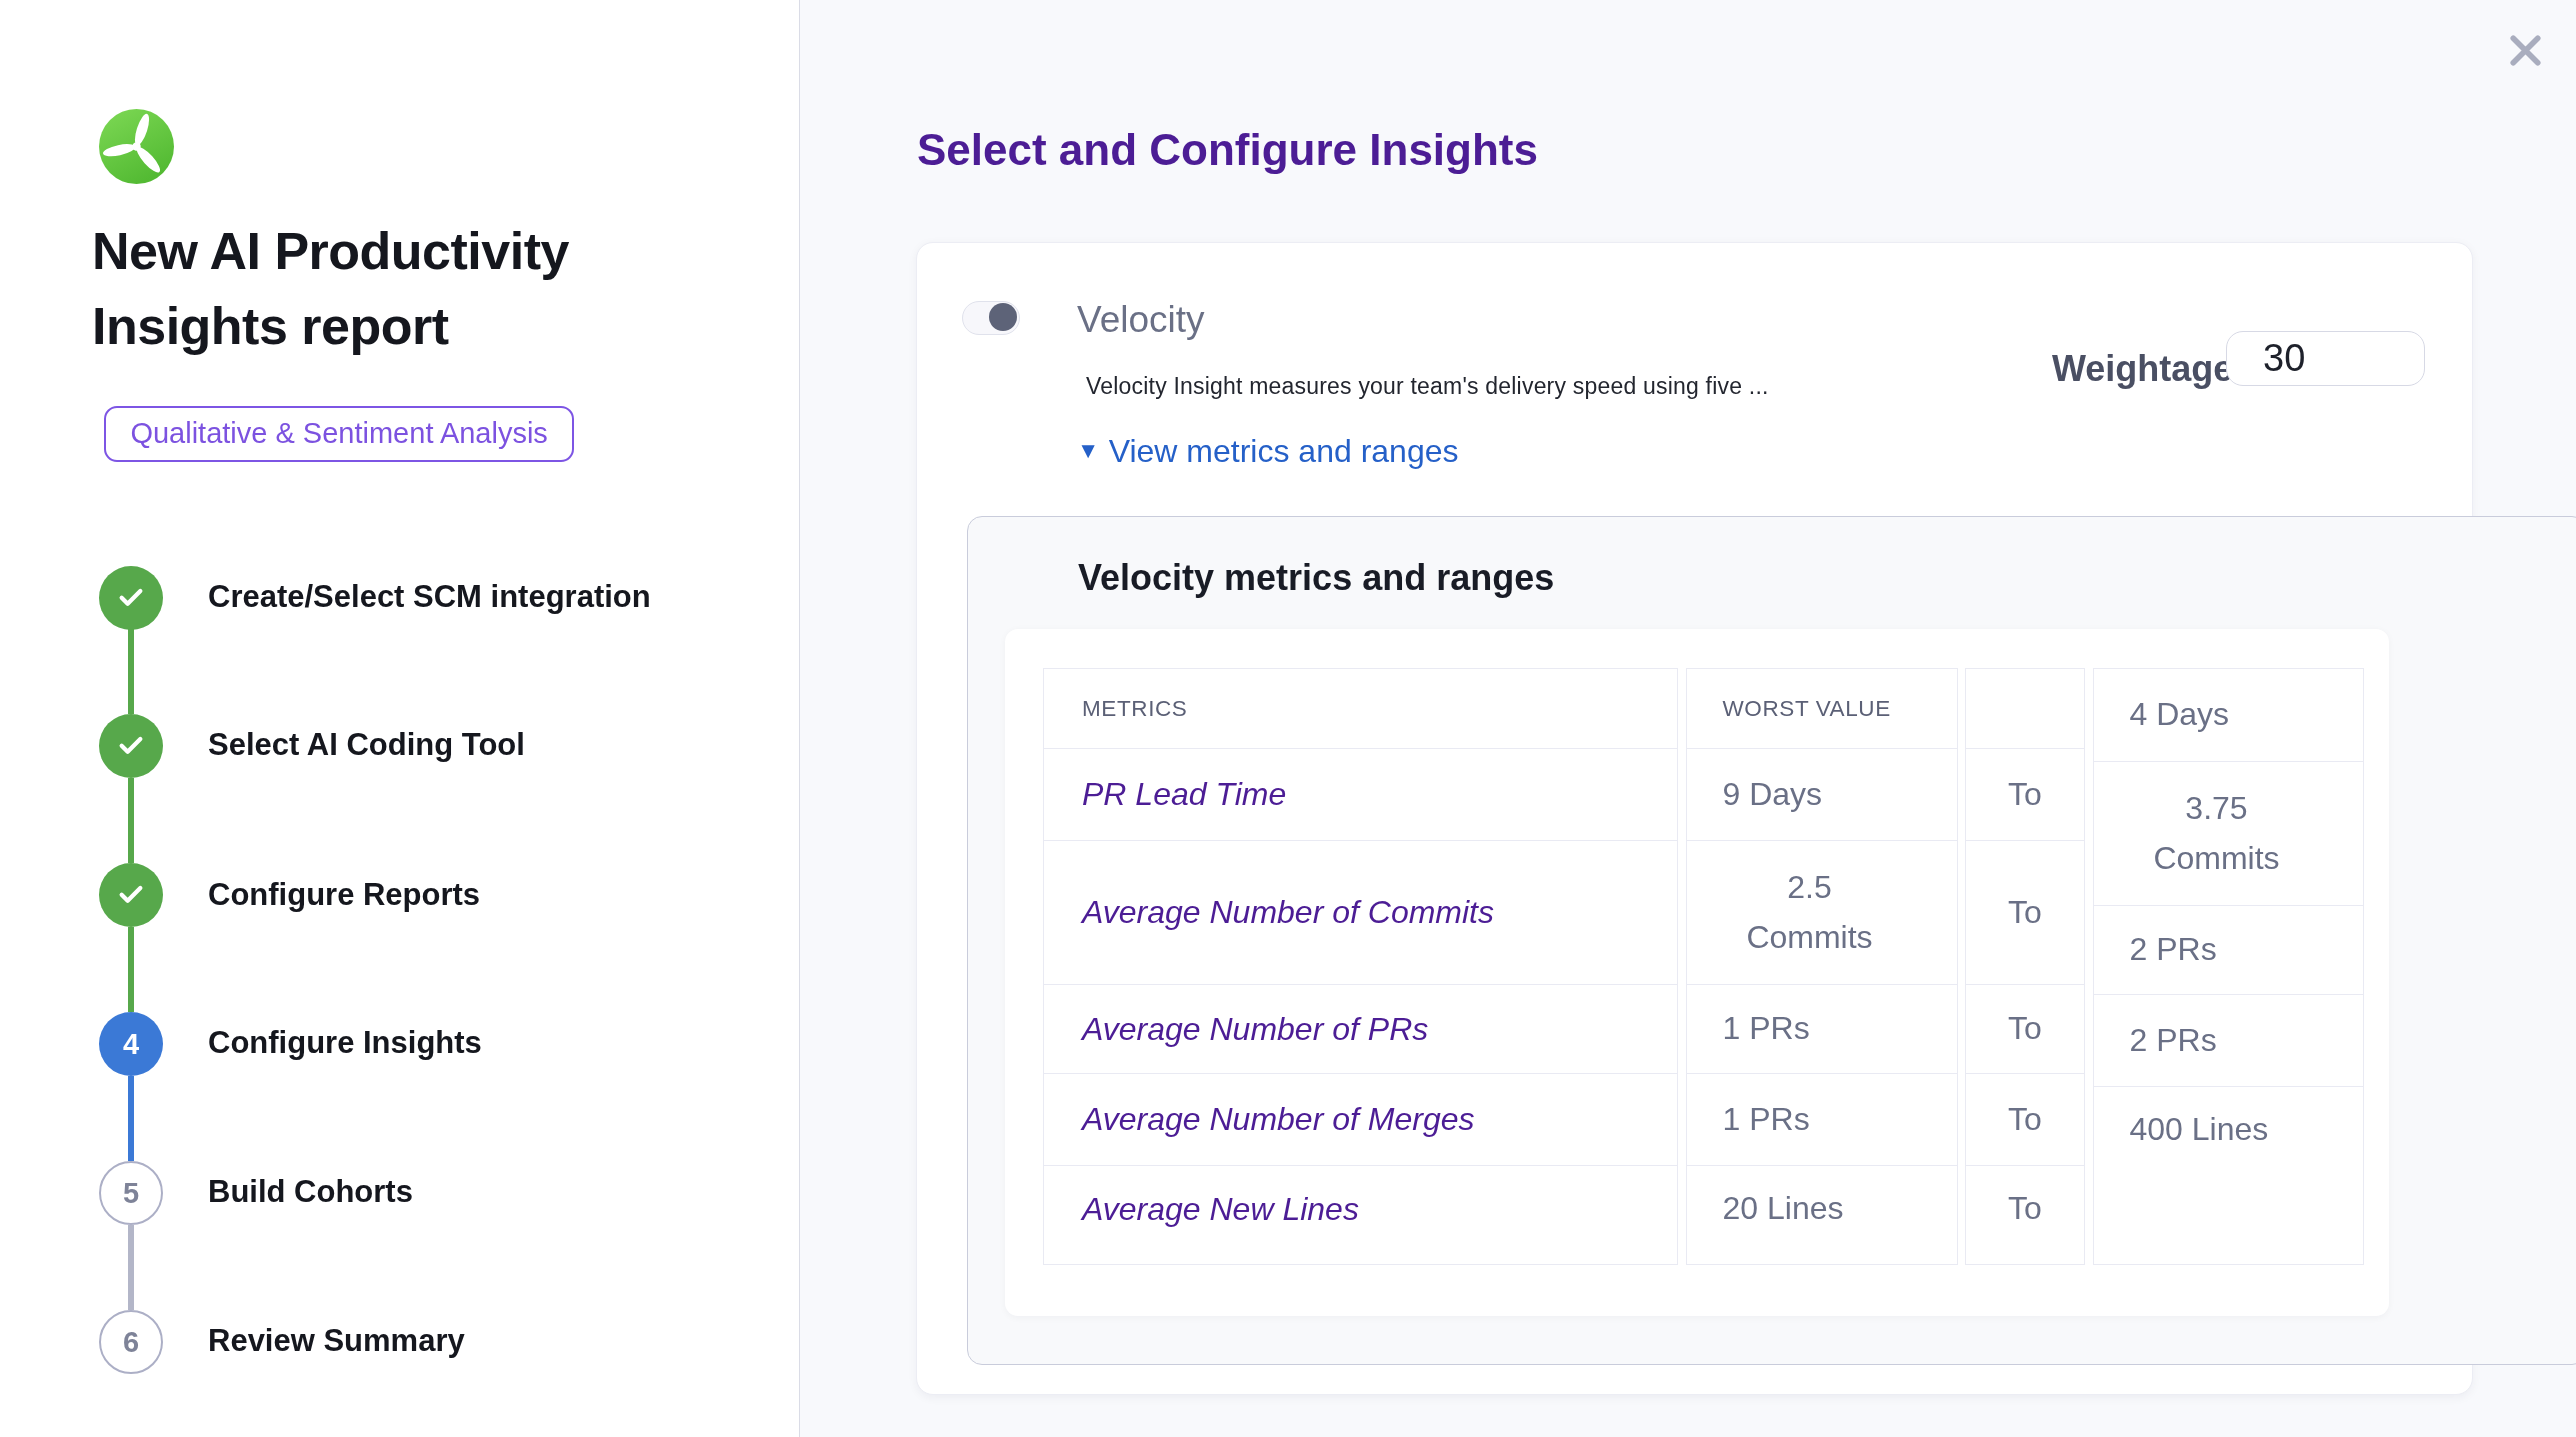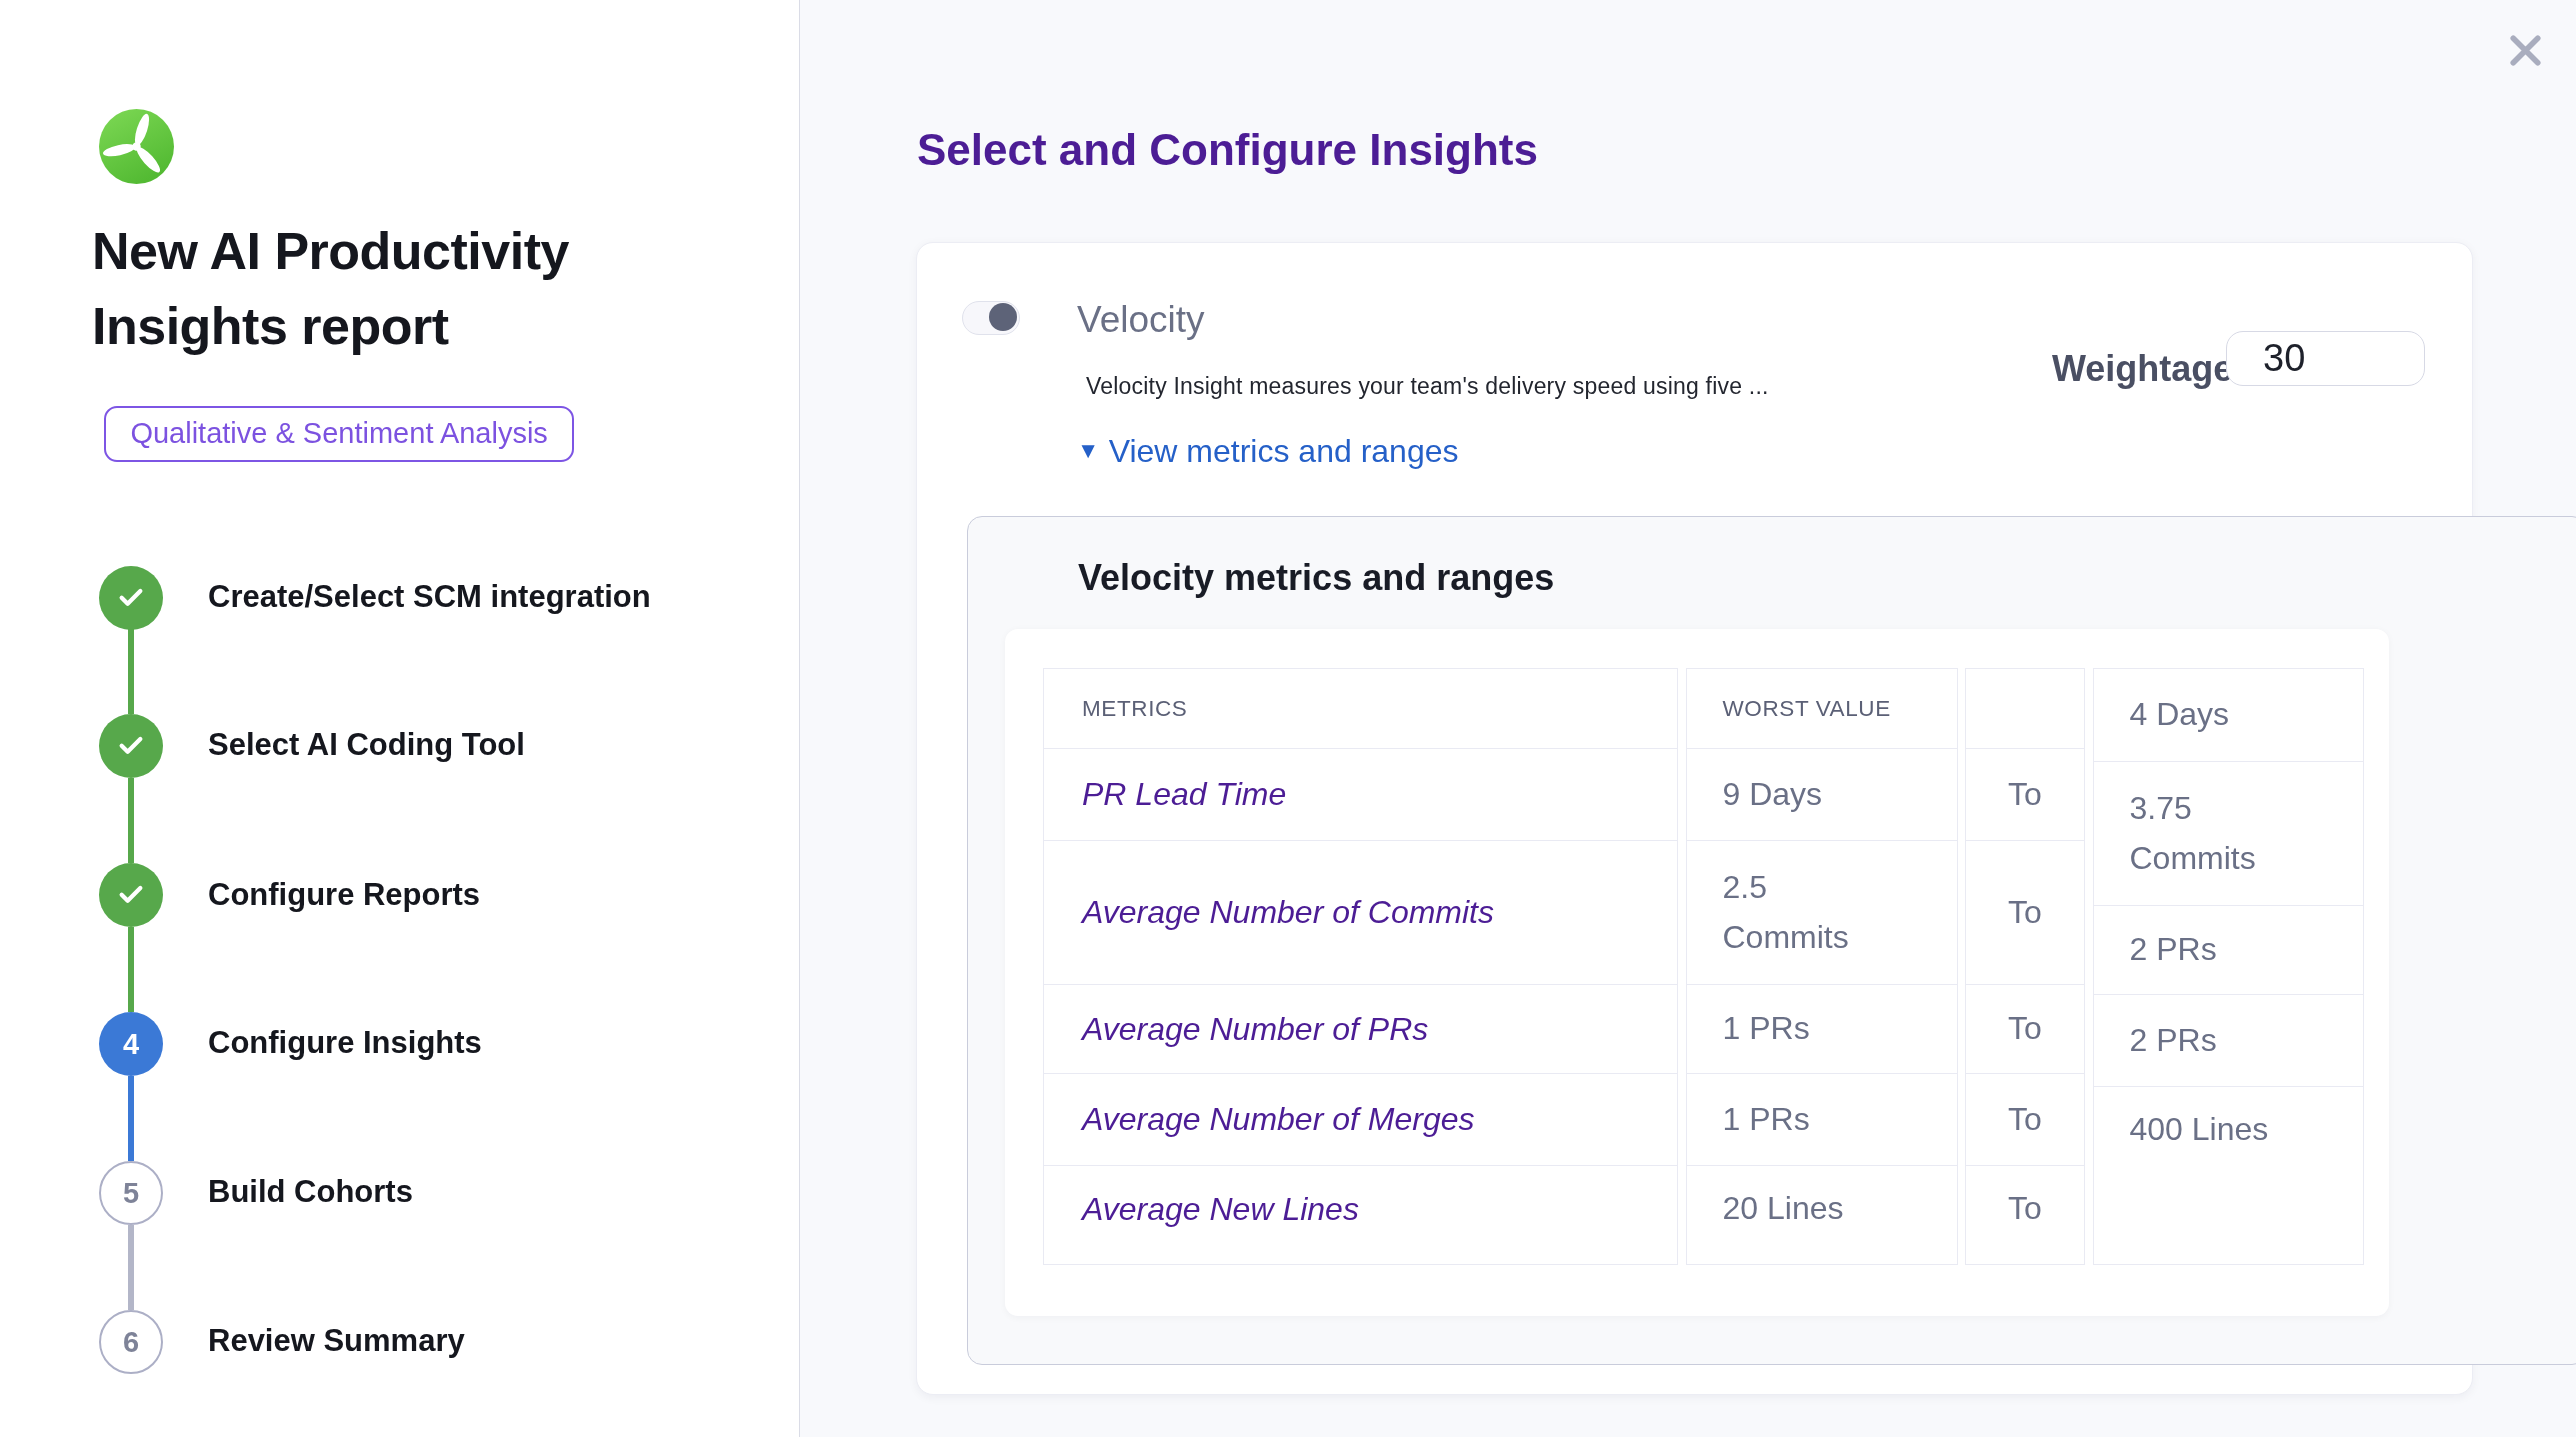--- a/index.html
+++ b/index.html
@@ -36,21 +36,21 @@
   .insight-name{position:absolute;left:160px;top:56px;font-size:37px;color:#6A7086;}
   .insight-desc{position:absolute;left:169px;top:130px;font-size:23px;color:#23262F;letter-spacing:0.2px;}
   .metrics-link{position:absolute;left:160px;top:190px;font-size:32px;color:#2560C8;cursor:pointer;display:flex;align-items:center;gap:9.4px;}
   .metrics-link .caret{font-size:22.5px;line-height:1;}
   .weightage-label{position:absolute;left:1135px;top:105px;font-size:36px;font-weight:700;color:#4A4F63;}
   .weightage-input{position:absolute;left:1309px;top:88px;width:199px;height:55px;border:1.9px solid #D7D9E5;border-radius:17px;font-size:38px;color:#1E212B;padding:0 10px 0 36px;box-sizing:border-box;background:#fff;font-family:"Liberation Sans",sans-serif;outline:none;}
 
   
   .expand-box{position:absolute;left:50px;top:273px;width:1620px;height:849px;background:#F8F9FB;border:1.9px solid #C9CCDB;border-radius:15px;box-sizing:border-box;}
   .metrics-title{position:absolute;left:110px;top:40px;font-size:36px;font-weight:700;color:#191C26;}
-  .inner-card{position:absolute;left:37px;top:112px;width:1384px;height:687px;background:#fff;border-radius:13px;box-shadow:0 1.9px 7.5px rgba(25,28,50,.04);}
+  .inner-card{position:absolute;left:37px;top:112px;width:1384px;height:687px;background:#fff;border-radius:13px;box-shadow:0 1.9px 7.5px rgba(25,28,50,.04);text-align:center;}
 
   .mtable{position:absolute;left:38px;top:39px;width:1321px;height:597px;display:flex;gap:7.5px;}
   .mcol{display:flex;flex-direction:column;border:1.9px solid #E9EAF3;box-sizing:border-box;background:#fff;}
   .mcol.c1{width:635px;}
   .mcol.c2{width:272px;}
   .mcol.c3{width:120px;}
   .mcol.c4{width:271px;}
   .mcell{display:flex;align-items:center;box-sizing:border-box;padding-left:36px;border-top:1.9px solid #E9EAF3;}
   .mcell:first-child{border-top:none;}
   .mcol.c3 .mcell{justify-content:center;padding-left:0;}

